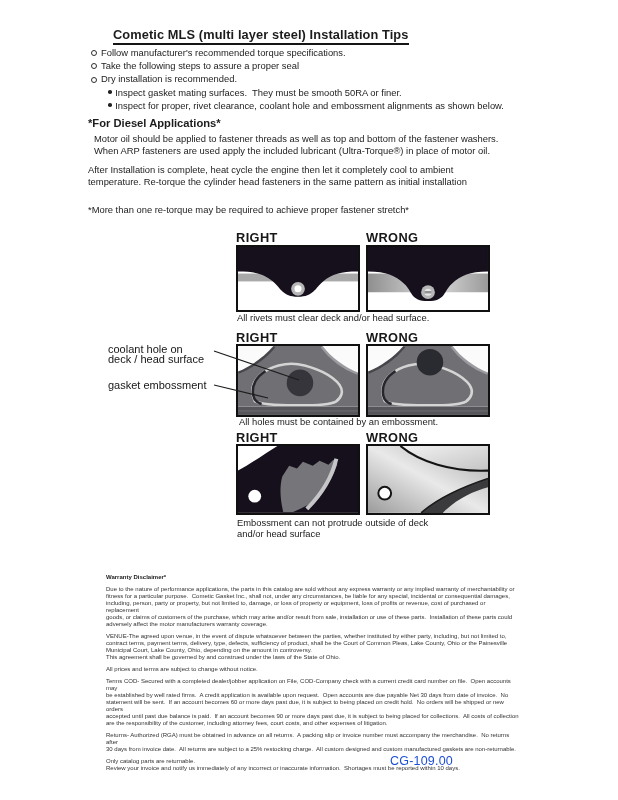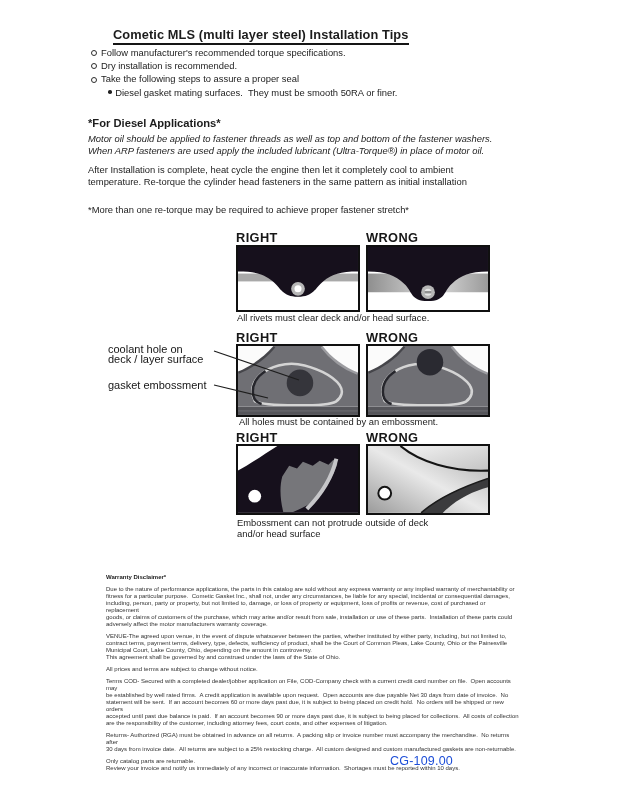--- a/index.html
+++ b/index.html
@@ -22,21 +22,21 @@
   
   .intro { left:91px; top:46px; width:450px; font-size:9.4px; line-height:13.2px; }
   .b-row { display:flex; align-items:flex-start; }
   .ob { width:4px; height:4px; border:1px solid #2e2e2e; border-radius:50%; margin:4.2px 4px 0 0; flex:none; }
   .sub { margin-left:17px; }
   .db { width:3.6px; height:3.6px; background:#222; border-radius:50%; margin:4.6px 3.6px 0 0; flex:none; }
 
   
   .diesel-h { left:88px; top:117px; font-size:11.2px; font-weight:bold; }
   .para { font-size:9.4px; line-height:12.2px; width:460px; }
-  .p1 { left:88px; top:133px;font-style:italic; }
+  .p1 { left:94px; top:133px; }
   .p2 { left:88px; top:164px; }
   .note { left:88px; top:204px; font-size:9.4px; }
 
   
   .dlabel { width:124px; font-size:12.8px; font-weight:bold; letter-spacing:0.4px; color:#171717; }
   .diag-box { width:120px; border:2px solid #101010; background:#fff; font-size:0; line-height:0; }
   .diag-box svg { display:block; width:100%; }
   .caption { font-size:9.4px; line-height:11px; color:#1b1b1b; }
 
   
@@ -55,29 +55,33 @@
 
 <div class="abs doc-title">Cometic MLS (multi layer steel) Installation Tips</div>
 
 <div class="abs intro">
   <div class="b-row">
     <span class="ob"></span>
     <span class="pre">Follow manufacturer's recommended torque specifications.</span>
   </div>
   <div class="b-row">
     <span class="ob"></span>
-    <span class="pre">Dry installation is recommended.</span>
+    <span class="pre">Take the following steps to assure a proper seal</span>
   </div>
   <div class="b-row">
     <span class="ob"></span>
-    <span class="pre">Take the following steps to assure a proper seal</span>
+    <span class="pre">Dry installation is recommended.</span>
   </div>
   <div class="b-row sub">
     <span class="db"></span>
-    <span class="pre">Diesel gasket mating surfaces.  They must be smooth 50RA or finer.</span>
+    <span class="pre">Inspect gasket mating surfaces.  They must be smooth 50RA or finer.</span>
+  </div>
+  <div class="b-row sub">
+    <span class="db"></span>
+    <span class="pre">Inspect for proper, rivet clearance, coolant hole and embossment alignments as shown below.</span>
   </div>
 </div>
 
 <div class="abs diesel-h">*For Diesel Applications*</div>
 <div class="abs para p1 pre"><div>Motor oil should be applied to fastener threads as well as top and bottom of the fastener washers.</div><div>When ARP fasteners are used apply the included lubricant (Ultra-Torque®) in place of motor oil.</div></div>
 <div class="abs para p2 pre"><div>After Installation is complete, heat cycle the engine then let it completely cool to ambient</div><div>temperature. Re-torque the cylinder head fasteners in the same pattern as initial installation</div></div>
 <div class="abs note pre">*More than one re-torque may be required to achieve proper fastener stretch*</div>
 
 <div class="abs dlabel" style="left:236px; top:230px;">RIGHT</div>
 <div class="abs dlabel" style="left:366px; top:230px;">WRONG</div>
@@ -110,21 +114,21 @@
   </svg>
 </div>
 
 <div class="abs caption pre" style="left:237px; top:312px;">All rivets must clear deck and/or head surface.</div>
 
 <div class="abs dlabel" style="left:236px; top:330px;">RIGHT</div>
 <div class="abs dlabel" style="left:366px; top:330px;">WRONG</div>
 
 <div class="abs callout" style="left:108px; top:344px;">
     <div>coolant hole on</div>
-    <div>deck / layer surface</div>
+    <div>deck / head surface</div>
   </div>
 <div class="abs callout" style="left:108px; top:380px;">gasket embossment</div>
 
 <div class="abs diag-box" style="left:236px; top:344px;">
   <svg viewBox="0 0 122 70">
     <rect width="122" height="70" fill="#6f6f74"></rect>
     <path d="M36,0 C26,12 12,21 0,26" stroke="#45454a" stroke-width="5" fill="none"></path>
     <path d="M86,0 C95,12 109,22 122,27" stroke="#9c9ca0" stroke-width="5" fill="none"></path>
     <path d="M0,0 H36 C26,12 12,21 0,26 Z" fill="#fbfbfb"></path>
     <path d="M86,0 H122 V27 C109,22 95,12 86,0 Z" fill="#fbfbfb"></path>

